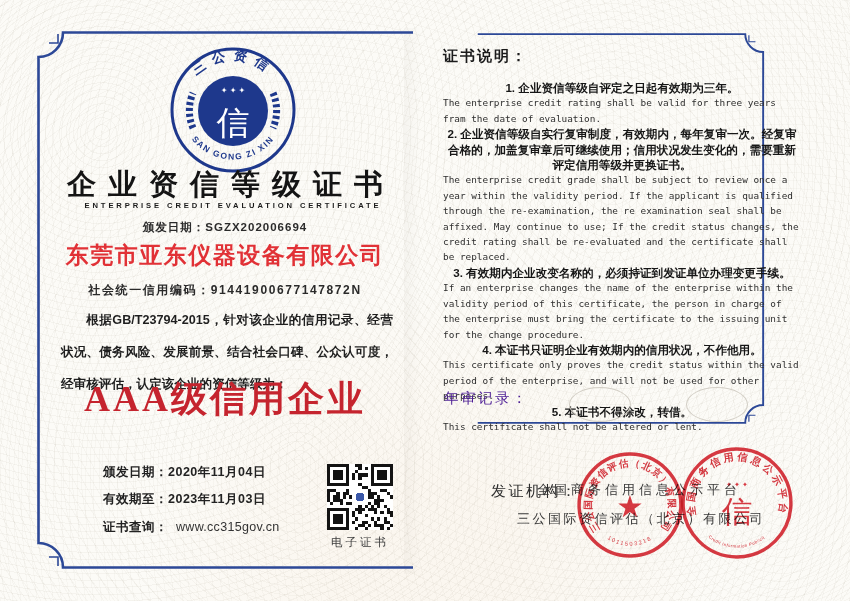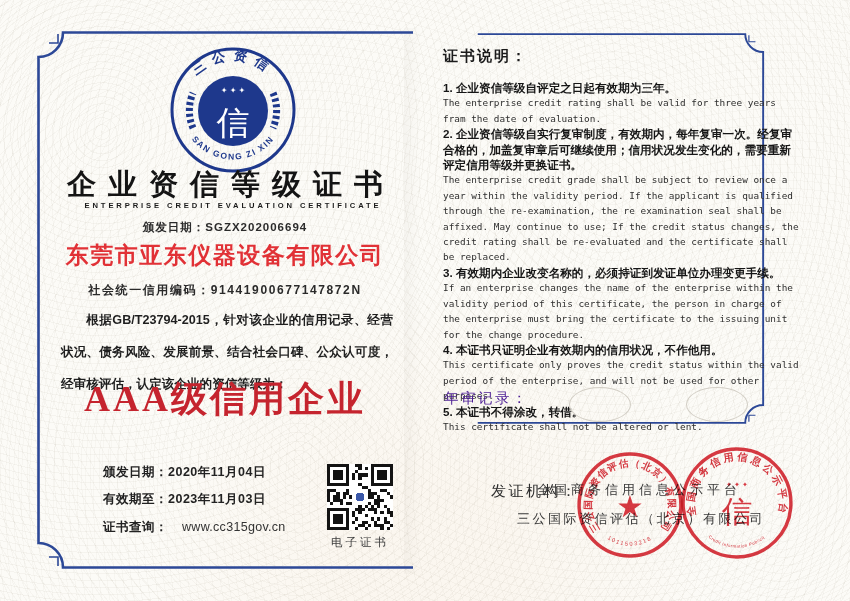--- a/index.html
+++ b/index.html
@@ -47,29 +47,29 @@
     left:24px; top:273px; width:332px; font-size:12.6px; font-weight:600; color:#1f1f1f;
     line-height:32px; text-indent:2em; text-align:justify;
   }
   .rating {
     top:344px; font-family:"Liberation Serif", serif; font-weight:bold;
     font-size:36px; color:#c5242e; letter-spacing:3px; white-space:nowrap;
   }
   .meta-row { left:66px; font-size:12.5px; font-weight:bold; color:#222; letter-spacing:.5px; white-space:nowrap; }
   .meta-issue { top:433px; } .meta-valid { top:460px; }
   .meta-query { top:488px; font-weight:bold; }
-  .meta-query .url { font-weight:normal; color:#333; margin-left:14px; letter-spacing:.3px;text-align:center; }
+  .meta-query .url { font-weight:normal; color:#333; margin-left:8px; letter-spacing:.3px;text-align:center; }
   .qr-box { left:290px; top:433px; width:66px; height:66px; }
   .qr-cap { left:278px; top:504px; width:90px; text-align:center; font-family:"Liberation Serif", serif;
             font-size:11.5px; color:#3c3c3c; letter-spacing:3px; }
 
   
   .instr-head { left:18px; top:14px; font-size:15px; font-weight:bold; color:#1b1b1b; letter-spacing:2px; }
   .instr { left:18px; top:47px; width:358px; }
-  .instr p.zh { font-size:11.6px; font-weight:600; color:#161616; line-height:15.4px; }
+  .instr p.zh { font-size:11.6px; font-weight:600; color:#161616; line-height:15.4px;text-align:center; }
   .instr p.en { font-family:"DejaVu Sans Mono", monospace; font-size:9.4px; color:#2e2e2e; line-height:15.4px; }
   .annual { left:19px; top:356px; font-size:14.5px; color:#4c1d95; letter-spacing:2.5px; }
   .oval { top:354px; width:62px; height:35px; border:1px solid #d3cfc6; border-radius:50%; }
   .oval-1 { left:144px; } .oval-2 { left:261px; }
   .issuer-label { left:18px; top:449px; font-size:15px; color:#2d2d2d; letter-spacing:2.5px;margin-left:48px; }
   .issuer-1 { left:112px; top:448px; font-size:13px; color:#383838; letter-spacing:4px; white-space:nowrap; }
   .issuer-2 { left:92px;  top:477px; font-size:13px; color:#383838; letter-spacing:2.5px; white-space:nowrap; }
   .stamp { mix-blend-mode:multiply; opacity:.9; }
   .stamp-left  { left:149px; top:416px; width:112px; height:112px; }
   .stamp-right { left:253px; top:411px; width:118px; height:118px; }

